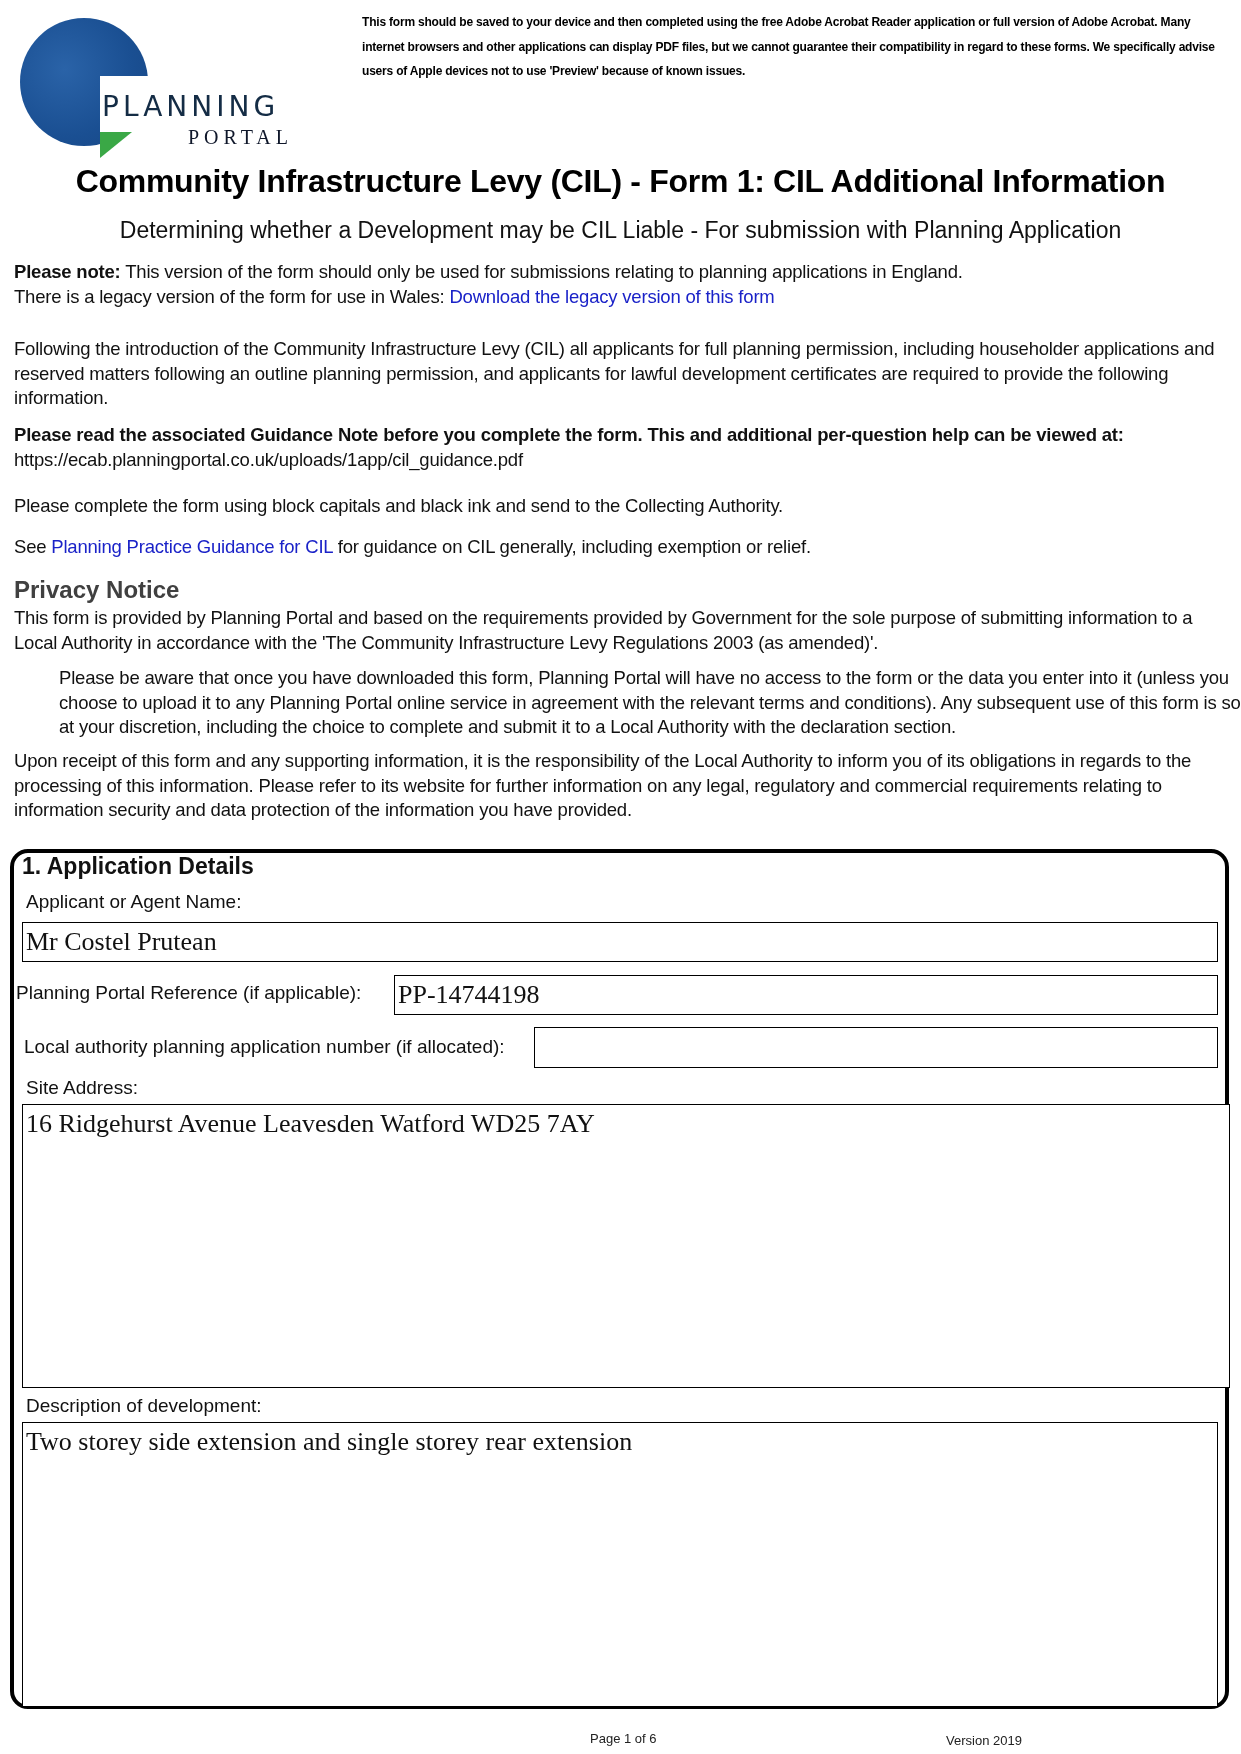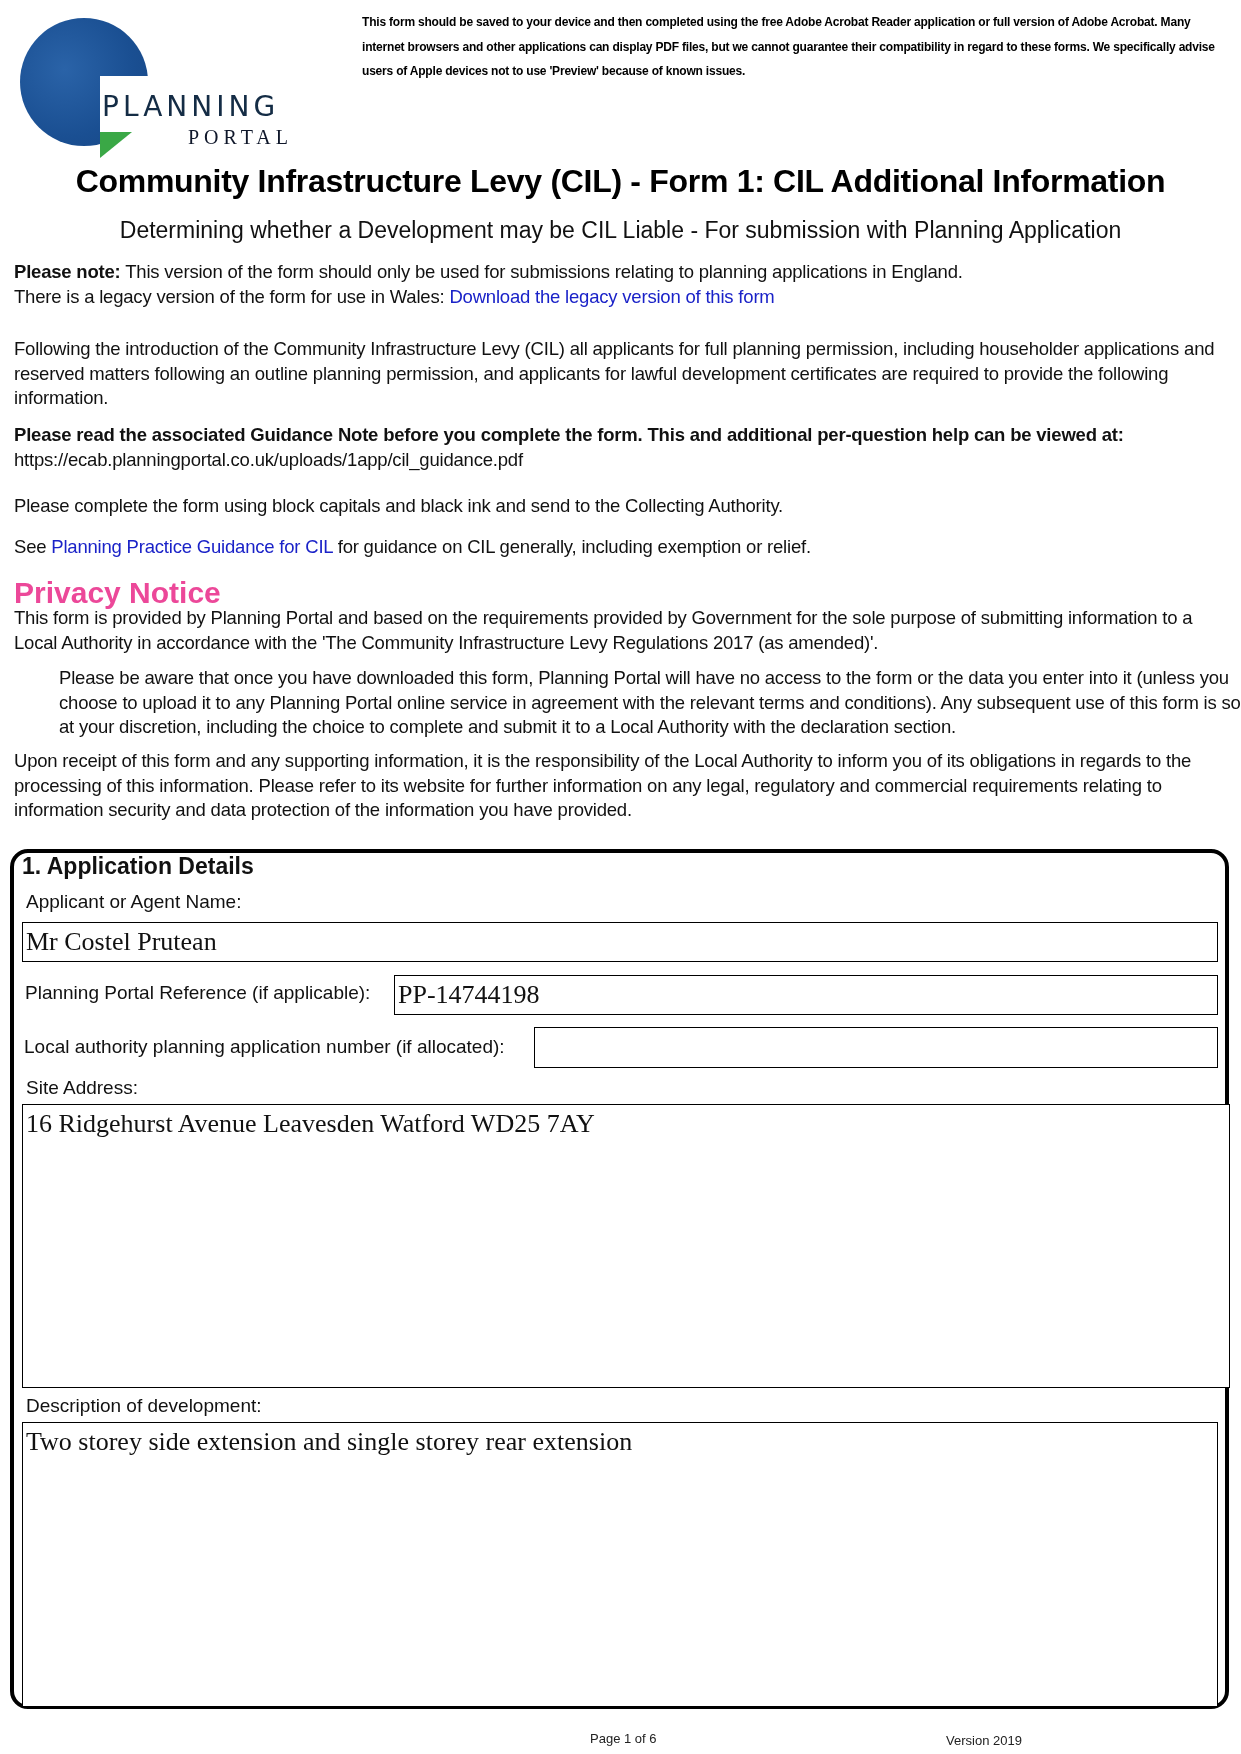--- a/index.html
+++ b/index.html
@@ -27,33 +27,33 @@
   .body-text { font-family: "Liberation Sans", sans-serif; font-size: 18.5px; line-height: 24.5px; color: #111; letter-spacing: -0.2px; }
   .bold { font-weight: bold; }
 
   .note1 { left: 14px; top: 260px; width: 1220px; }
   .note2 { left: 14px; top: 285px; width: 1220px; }
   .intro { left: 14px; top: 337px; width: 1215px; }
   .read-guidance { left: 14px; top: 423px; width: 1220px; }
   .guidance-url { left: 14px; top: 448px; }
   .complete { left: 14px; top: 494px; }
   .see { left: 14px; top: 535px; }
-  .privacy-h { left: 14px; top: 576px; font-family: "Liberation Sans", sans-serif; font-weight: bold; font-size: 30px; color: #ec4899; }
+  .privacy-h { left: 14px; top: 576px; font-family: "Liberation Sans", sans-serif; font-weight: bold; font-size: 24px; color: #404040; }
   .privacy-1 { left: 14px; top: 606px; width: 1200px; }
   .privacy-2 { left: 14px; top: 666px; width: 1220px; margin-left: 45px; }
   .privacy-3 { left: 14px; top: 749px; width: 1215px; }
 
   .section { left: 10px; top: 849px; width: 1219px; height: 860px; border: 4px solid #000; border-radius: 18px; }
   .section-h { left: 22px; top: 853px; font-family: "Liberation Sans", sans-serif; font-weight: bold; font-size: 23px; color: #111; }
   .lbl { font-family: "Liberation Sans", sans-serif; font-size: 19px; color: #111; }
   .field { border: 1.5px solid #000; background: #fff; font-family: Liberation Serif, serif; font-size: 26px; color: #111; padding: 4px 0 0 3px; }
 
   .lbl-applicant { left: 26px; top: 891px; }
   .f-applicant { left: 22px; top: 922px; width: 1196px; height: 40px; }
-  .lbl-ppref { left: 25px; top: 982px; }
+  .lbl-ppref { left: 16px; top: 982px; }
   .f-ppref { left: 394px; top: 975px; width: 824px; height: 40px; }
   .lbl-la { left: 24px; top: 1036px; }
   .f-la { left: 534px; top: 1027px; width: 684px; height: 41px; }
   .lbl-site { left: 26px; top: 1077px; }
   .f-site { left: 22px; top: 1104px; width: 1208px; height: 284px; }
   .lbl-desc { left: 26px; top: 1395px; }
   .f-desc { left: 22px; top: 1422px; width: 1196px; height: 285px; }
 
   .footer { font-family: "Liberation Sans", sans-serif; font-size: 13px; color: #222; }
   .page-num { left: 590px; top: 1731px; }
@@ -81,21 +81,21 @@
 <div class="abs body-text intro">Following the introduction of the Community Infrastructure Levy (CIL) all applicants for full planning permission, including householder applications and reserved matters following an outline planning permission, and applicants for lawful development certificates are required to provide the following information.</div>
 
 <div class="abs body-text bold read-guidance">Please read the associated Guidance Note before you complete the form. This and additional per-question help can be viewed at:</div>
 <div class="abs body-text blue guidance-url">https://ecab.planningportal.co.uk/uploads/1app/cil_guidance.pdf</div>
 
 <div class="abs body-text complete">Please complete the form using block capitals and black ink and send to the Collecting Authority.</div>
 
 <div class="abs body-text see"><span>See </span><span class="blue">Planning Practice Guidance for CIL</span><span> for guidance on CIL generally, including exemption or relief.</span></div>
 
 <div class="abs privacy-h">Privacy Notice</div>
-<div class="abs body-text privacy-1">This form is provided by Planning Portal and based on the requirements provided by Government for the sole purpose of submitting information to a Local Authority in accordance with the 'The Community Infrastructure Levy Regulations 2017 (as amended)'.</div>
+<div class="abs body-text privacy-1">This form is provided by Planning Portal and based on the requirements provided by Government for the sole purpose of submitting information to a Local Authority in accordance with the 'The Community Infrastructure Levy Regulations 2003 (as amended)'.</div>
 <div class="abs body-text privacy-2">Please be aware that once you have downloaded this form, Planning Portal will have no access to the form or the data you enter into it (unless you choose to upload it to any Planning Portal online service in agreement with the relevant terms and conditions). Any subsequent use of this form is solely at your discretion, including the choice to complete and submit it to a Local Authority with the declaration section.</div>
 <div class="abs body-text privacy-3">Upon receipt of this form and any supporting information, it is the responsibility of the Local Authority to inform you of its obligations in regards to the processing of this information. Please refer to its website for further information on any legal, regulatory and commercial requirements relating to information security and data protection of the information you have provided.</div>
 
 <div class="abs section"></div>
 <div class="abs section-h">1. Application Details</div>
 
 <div class="abs lbl lbl-applicant">Applicant or Agent Name:</div>
 <div class="abs field f-applicant">Mr Costel Prutean</div>
 
 <div class="abs lbl lbl-ppref">Planning Portal Reference (if applicable):</div>

